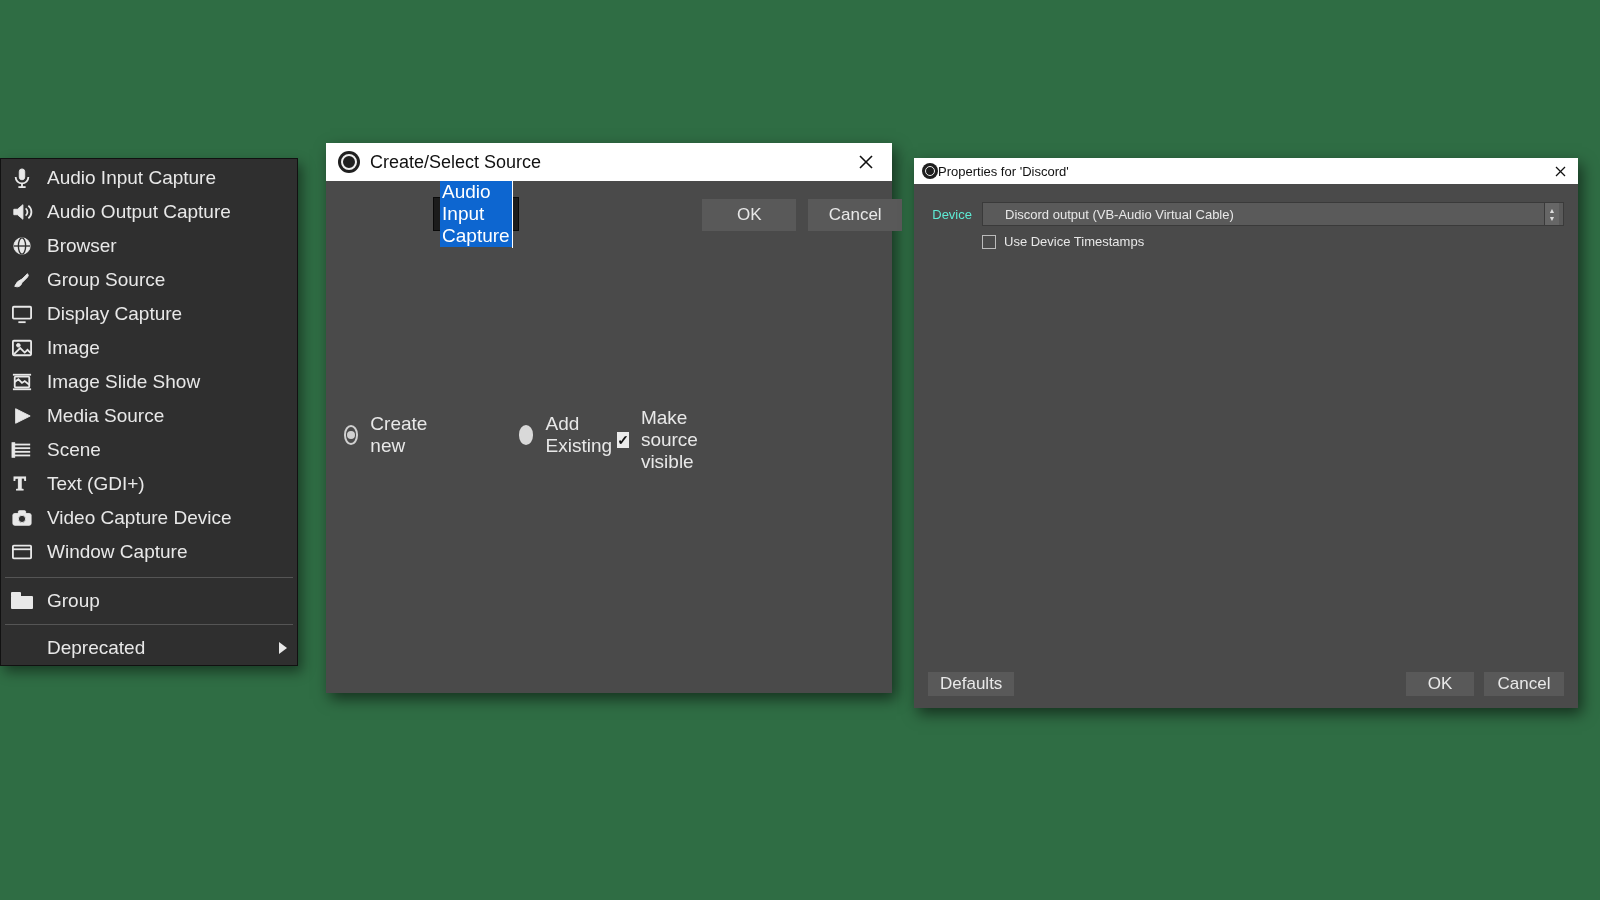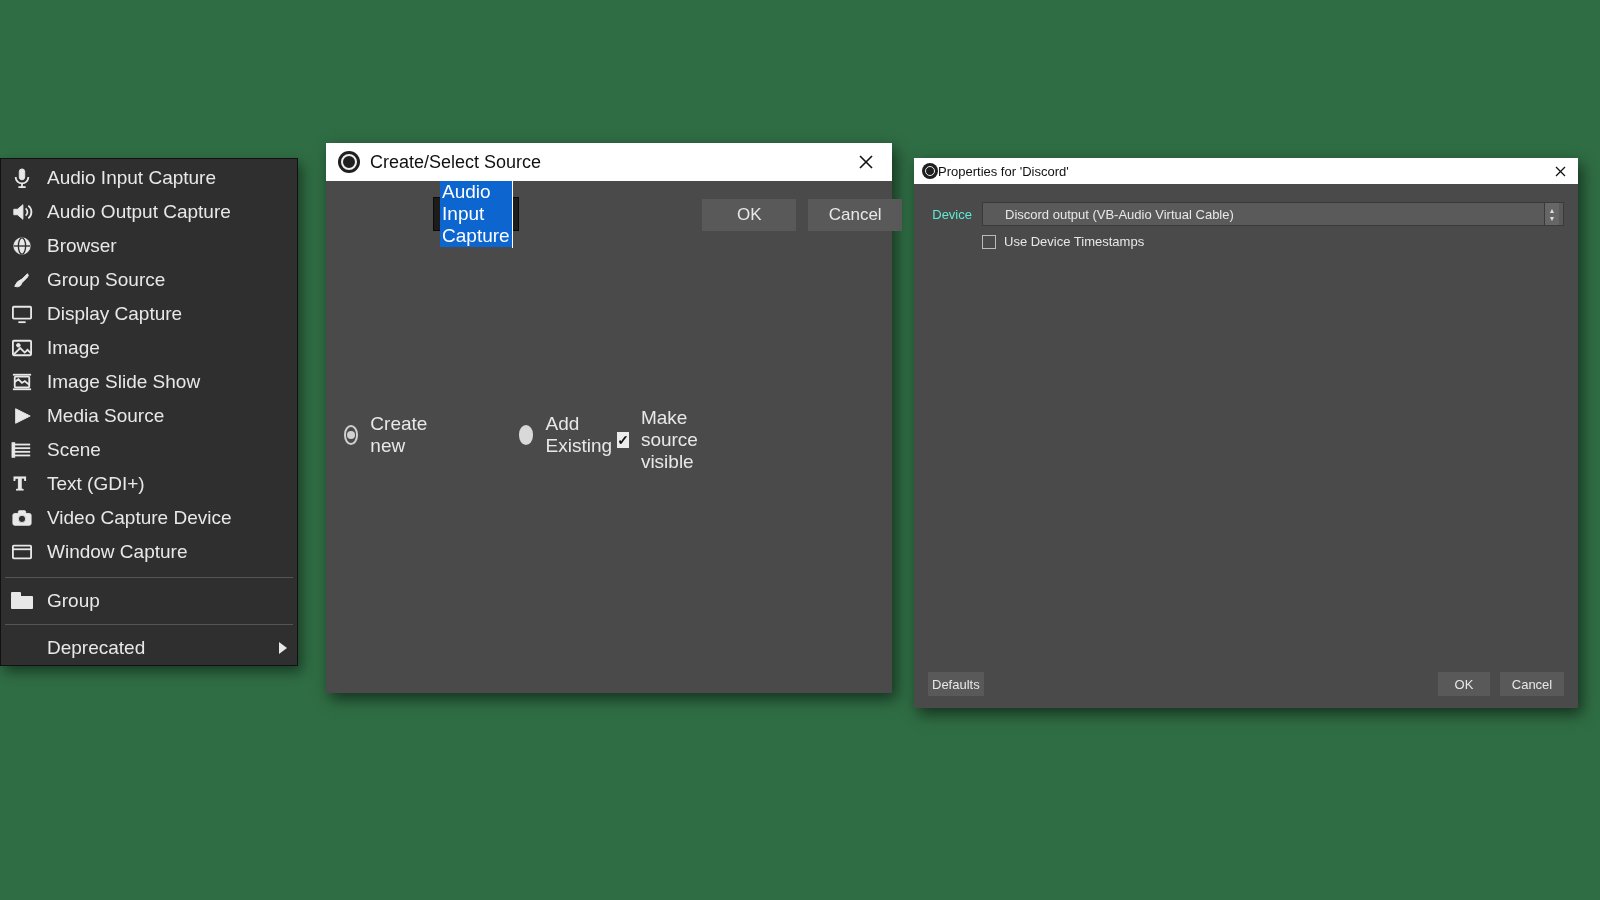--- a/index.html
+++ b/index.html
@@ -191,21 +191,21 @@
     background:#666;border-left:1px solid #3a3a3a;font-size:7px;color:#ddd;
   }
   .chk-small{
     width:12px;height:12px;border:1px solid #bbb;background:#4a4a4a;
   }
 
   .dlg-props .footer{
     display:flex;align-items:center;gap:10px;padding-top:8px;
   }
   .btn-sm{
-    height:24px;padding:0 4px;background:#595959;color:#e8e8e8;font-size:13px;
+    height:24px;padding:0 12px;background:#595959;color:#e8e8e8;font-size:17px;
     display:flex;align-items:center;justify-content:center;cursor:default;border:none;
   }
   .spacer{flex:1;}
 
   svg { display:block; }
 </style>
 </head>
 <body>
 
 <div class="src-menu">

